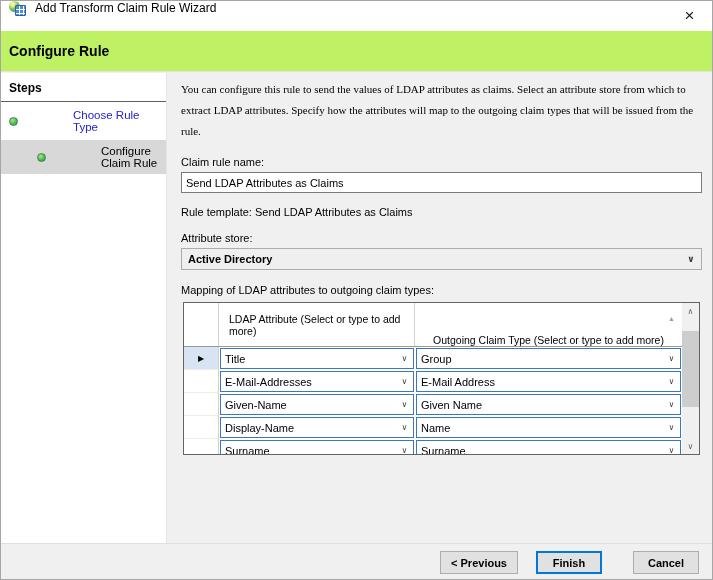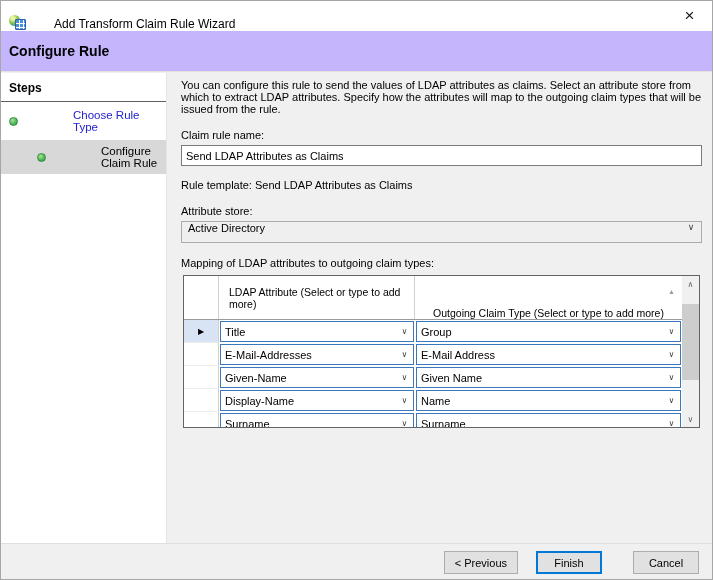--- a/index.html
+++ b/index.html
@@ -1,56 +1,56 @@
 <!DOCTYPE html>
 <html><head>
 <meta charset="utf-8">
 <style>
   * { box-sizing: border-box; margin: 0; padding: 0; }
   html,body { width:713px; height:580px; }
   body { font-family:"Liberation Sans","DejaVu Sans",sans-serif; font-size:11px; color:#000; }
   .dialog { position:relative; width:713px; height:580px; background:#f0f0f0; border:1px solid #a6a6a6; overflow:hidden; }
 
   
-  .titlebar { position:absolute; left:0; top:0; width:100%; height:30px; background:#fff; display:flex; align-items:flex-end;gap:19px; }
+  .titlebar { position:absolute; left:0; top:0; width:100%; height:30px; background:#fff; display:flex; align-items:flex-start; }
   .app-icon { position:relative; width:18px; height:16px; margin-left:8px; flex:0 0 auto; }
   .app-icon .globe { position:absolute; left:0; top:0; width:11px; height:11px; border-radius:50%;
       background:radial-gradient(circle at 35% 30%, #eef5a0 15%, #7ac143 48%, #2e86c1 92%); }
   .app-icon .grid { position:absolute; left:6px; top:4px; width:11px; height:11px; border:1px solid #2f5fae; border-radius:1px;
       background: linear-gradient(#fff,#fff) 0 3px/11px 1px no-repeat,
                   linear-gradient(#fff,#fff) 0 7px/11px 1px no-repeat,
                   linear-gradient(#fff,#fff) 3px 0/1px 11px no-repeat,
                   linear-gradient(#fff,#fff) 7px 0/1px 11px no-repeat, #4a90d9; }
   .win-title { margin-left:8px; font-size:12px; }
   .close-btn { margin-left:auto; width:45px; height:100%; display:flex; align-items:center; justify-content:center;
       font-size:17px; font-weight:300; color:#1a1a1a; cursor:default; }
 
   
-  .heading-area { position:absolute; left:0; top:30px; width:100%; height:41px; background:#c4b5fd; border-bottom:1px solid #e2e2e2;
+  .heading-area { position:absolute; left:0; top:30px; width:100%; height:41px; background:#bef264; border-bottom:1px solid #e2e2e2;
       display:flex; align-items:center; }
   .page-title { font-size:14px; font-weight:bold; margin-left:8px; }
 
   
   .sidebar { position:absolute; left:0; top:72px; width:166px; height:470px; background:#fff; border-right:1px solid #e5e5e5; }
   .steps-title { font-weight:bold; font-size:12px; padding:8px 10px 6px 8px; border-bottom:1px solid #5f5f5f; }
   .step-item { display:flex; align-items:center; padding:5px 8px; margin-top:2px; }
   .step-item.current { background:#d8d8d8;padding-left:36px; }
   .step-dot { width:9px; height:9px; border-radius:50%; flex:0 0 auto;
       background:radial-gradient(circle at 35% 30%, #a8e297, #41ae4c 70%); border:1px solid #2f8b3a; margin-right:7px; }
   .step-label { font-size:11.5px;margin-left:48px; }
   .step-item.done .step-label { color:#2222cc; }
 
   
   .content { position:absolute; left:180px; top:72px; width:521px; height:470px; }
-  .desc { padding-top:6px; line-height:12px; }
+  .desc { padding-top:6px; line-height:21px;font-family:Liberation Serif, serif; }
   .field-label { margin-top:14px; margin-bottom:4px; }
   .text-input { width:100%; height:21px; border:1px solid #7a7a7a; background:#fff; font-family:inherit; font-size:11px; padding:0 4px; }
   .rule-template { margin-top:13px; }
   .combo-box { margin-top:1px; width:100%; height:22px; background:#efefef; border:1px solid #acacac;
-      display:flex; align-items:flex-start; }
+      display:flex; align-items:center;font-weight:bold; }
   .combo-box .cb-val { flex:1; padding-left:6px; }
   .cb-chev { width:20px; text-align:center; color:#3c3c3c; font-size:9px; }
 
   
   .map-table { position:relative; margin-top:6px; margin-left:2px; width:517px; height:153px;
       border:1px solid #646464; background:#fff; overflow:hidden; }
   .tbl-inner { width:498px; }
   .tbl-header { display:flex; height:44px; border-bottom:1px solid #9b9b9b; font-size:10.5px; }
   .h-sel { width:35px; border-right:1px solid #d0d0d0; }
   .h-ldap { width:196px; border-right:1px solid #d0d0d0; display:flex; align-items:center; padding-left:10px; line-height:12px; }
@@ -67,21 +67,21 @@
   .combo .cb-chev { width:17px; font-size:8px; }
 
   .vscroll { position:absolute; right:0; top:0; bottom:0; width:17px; background:#f0f0f0; display:flex; flex-direction:column; align-items:center; }
   .sb-btn { width:17px; height:16px; display:flex; align-items:center; justify-content:center; color:#606060; font-size:8px; flex:0 0 auto; }
   .sb-thumb { width:17px; height:76px; margin-top:12px; background:#cdcdcd; flex:0 0 auto; }
   .sb-spacer { flex:1; }
 
   
   .footer { position:absolute; left:0; top:542px; width:100%; height:38px; background:#f0f0f0; border-top:1px solid #dfdfdf;
       display:flex; align-items:center; justify-content:flex-end; }
-  .btn { height:23px; min-width:66px; padding:0 10px; background:#e1e1e1; border:1px solid #adadad; font-family:inherit; font-size:11px; }
+  .btn { height:23px; min-width:66px; padding:0 10px; background:#e1e1e1; border:1px solid #adadad; font-family:inherit; font-size:11px;font-weight:bold; }
   .btn.default { border:2px solid #0078d7; }
   .btn-prev { margin-right:18px; }
   .btn-finish { margin-right:31px; }
   .btn-cancel { margin-right:13px; }
 </style>
 </head>
 <body>
 
 <div class="dialog">
 

